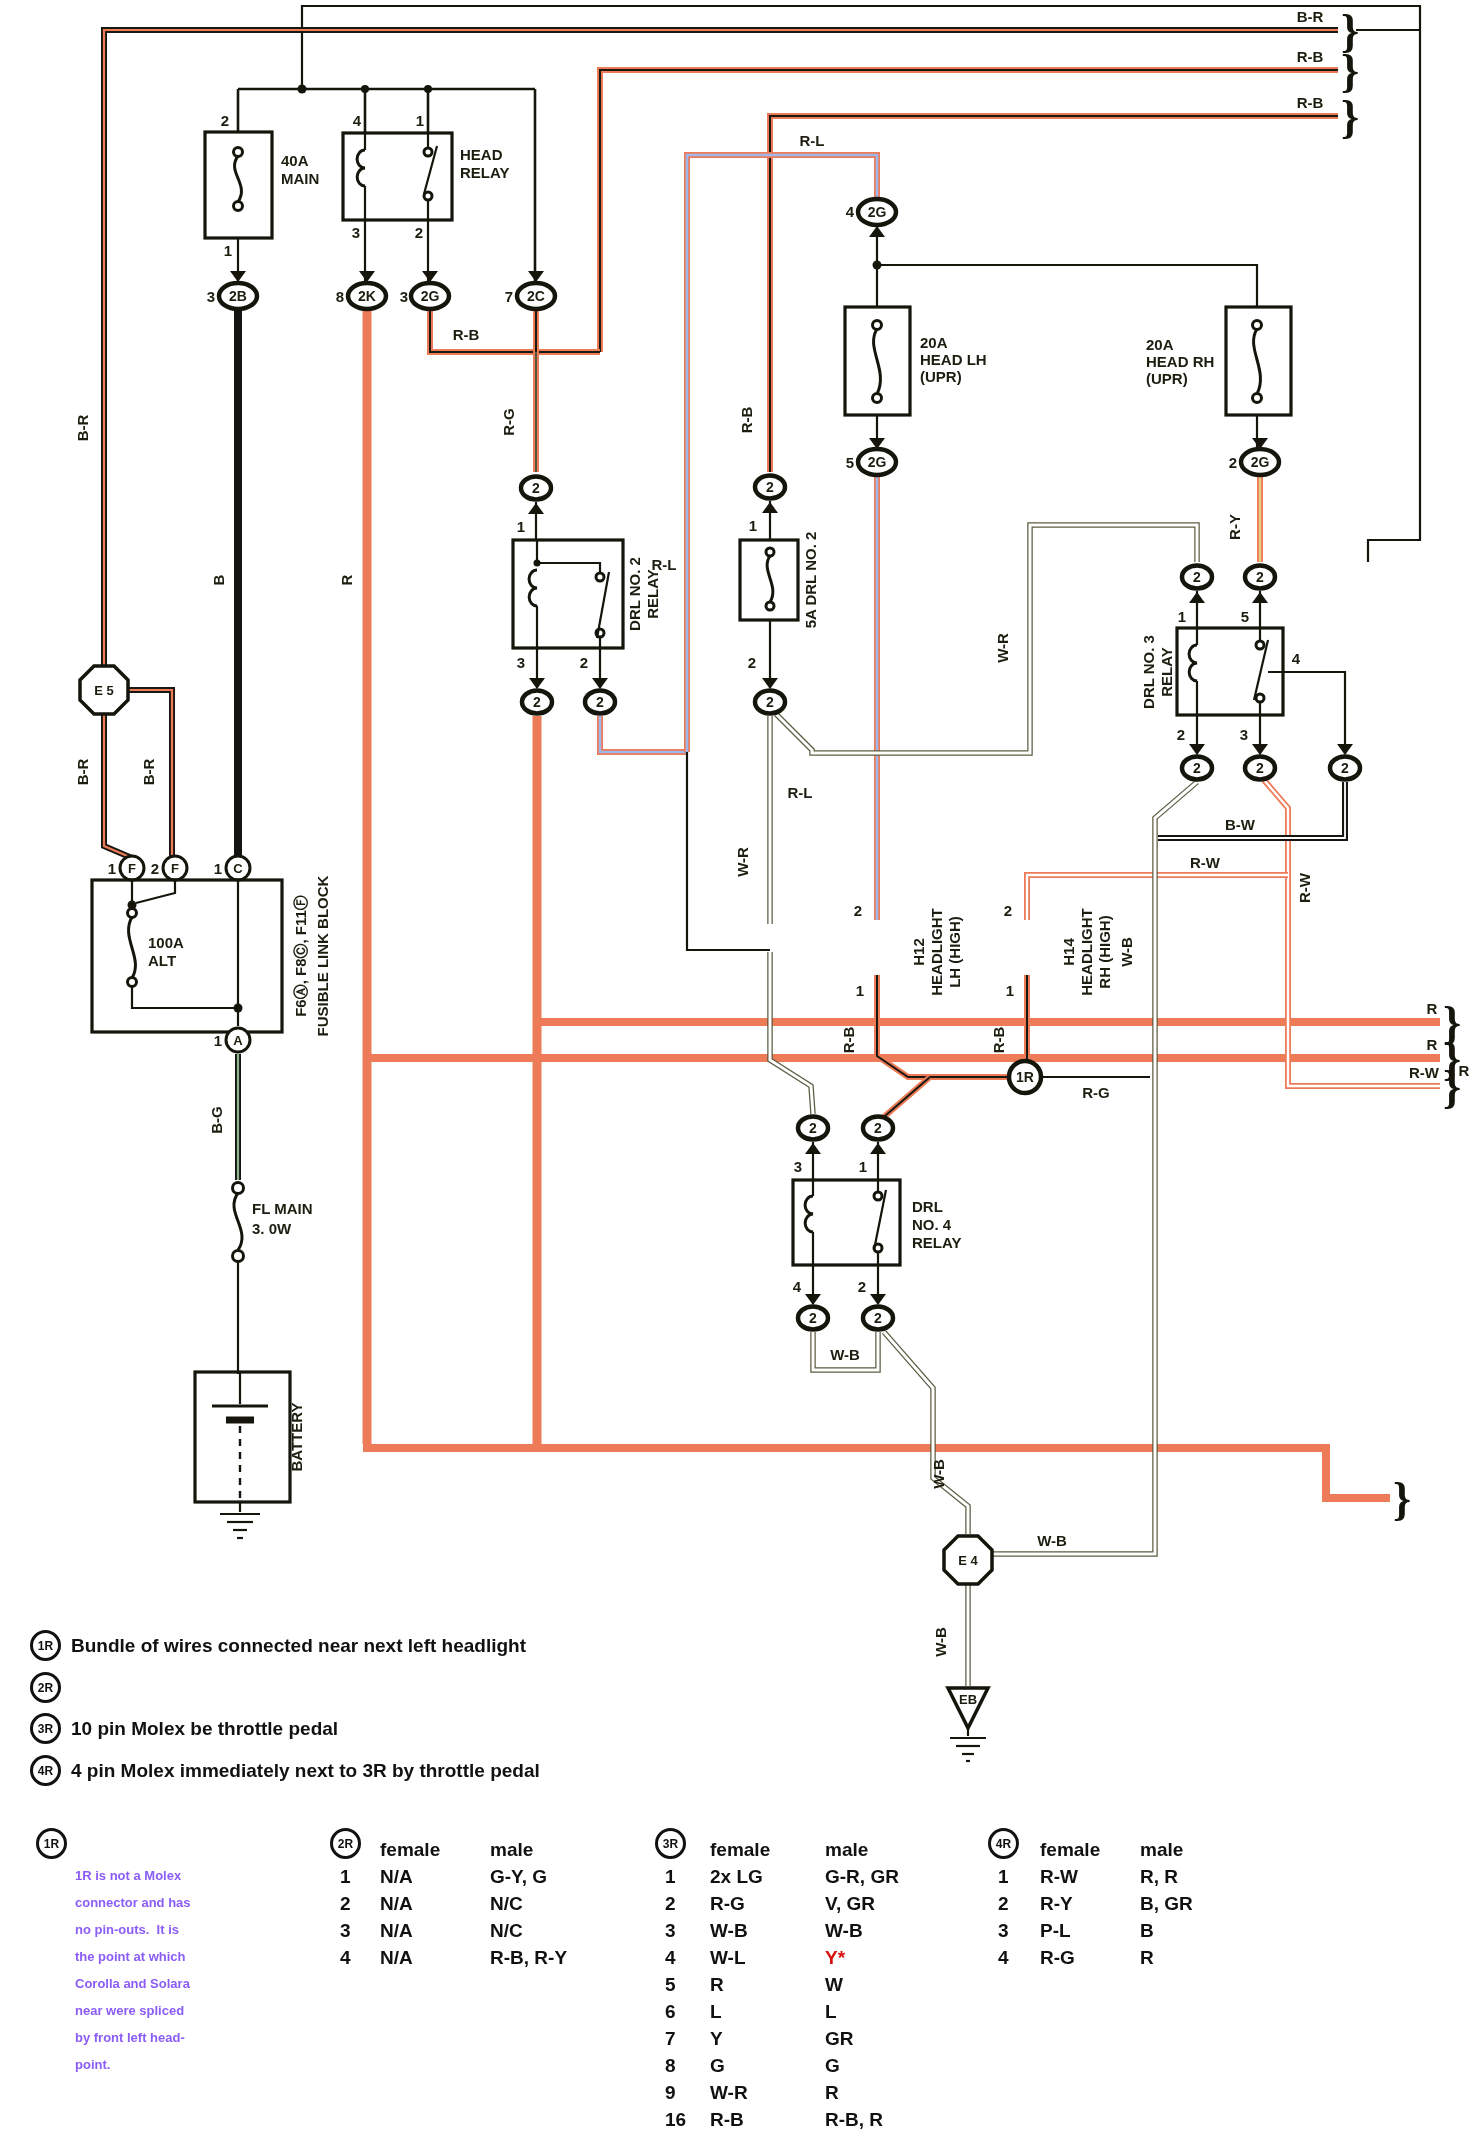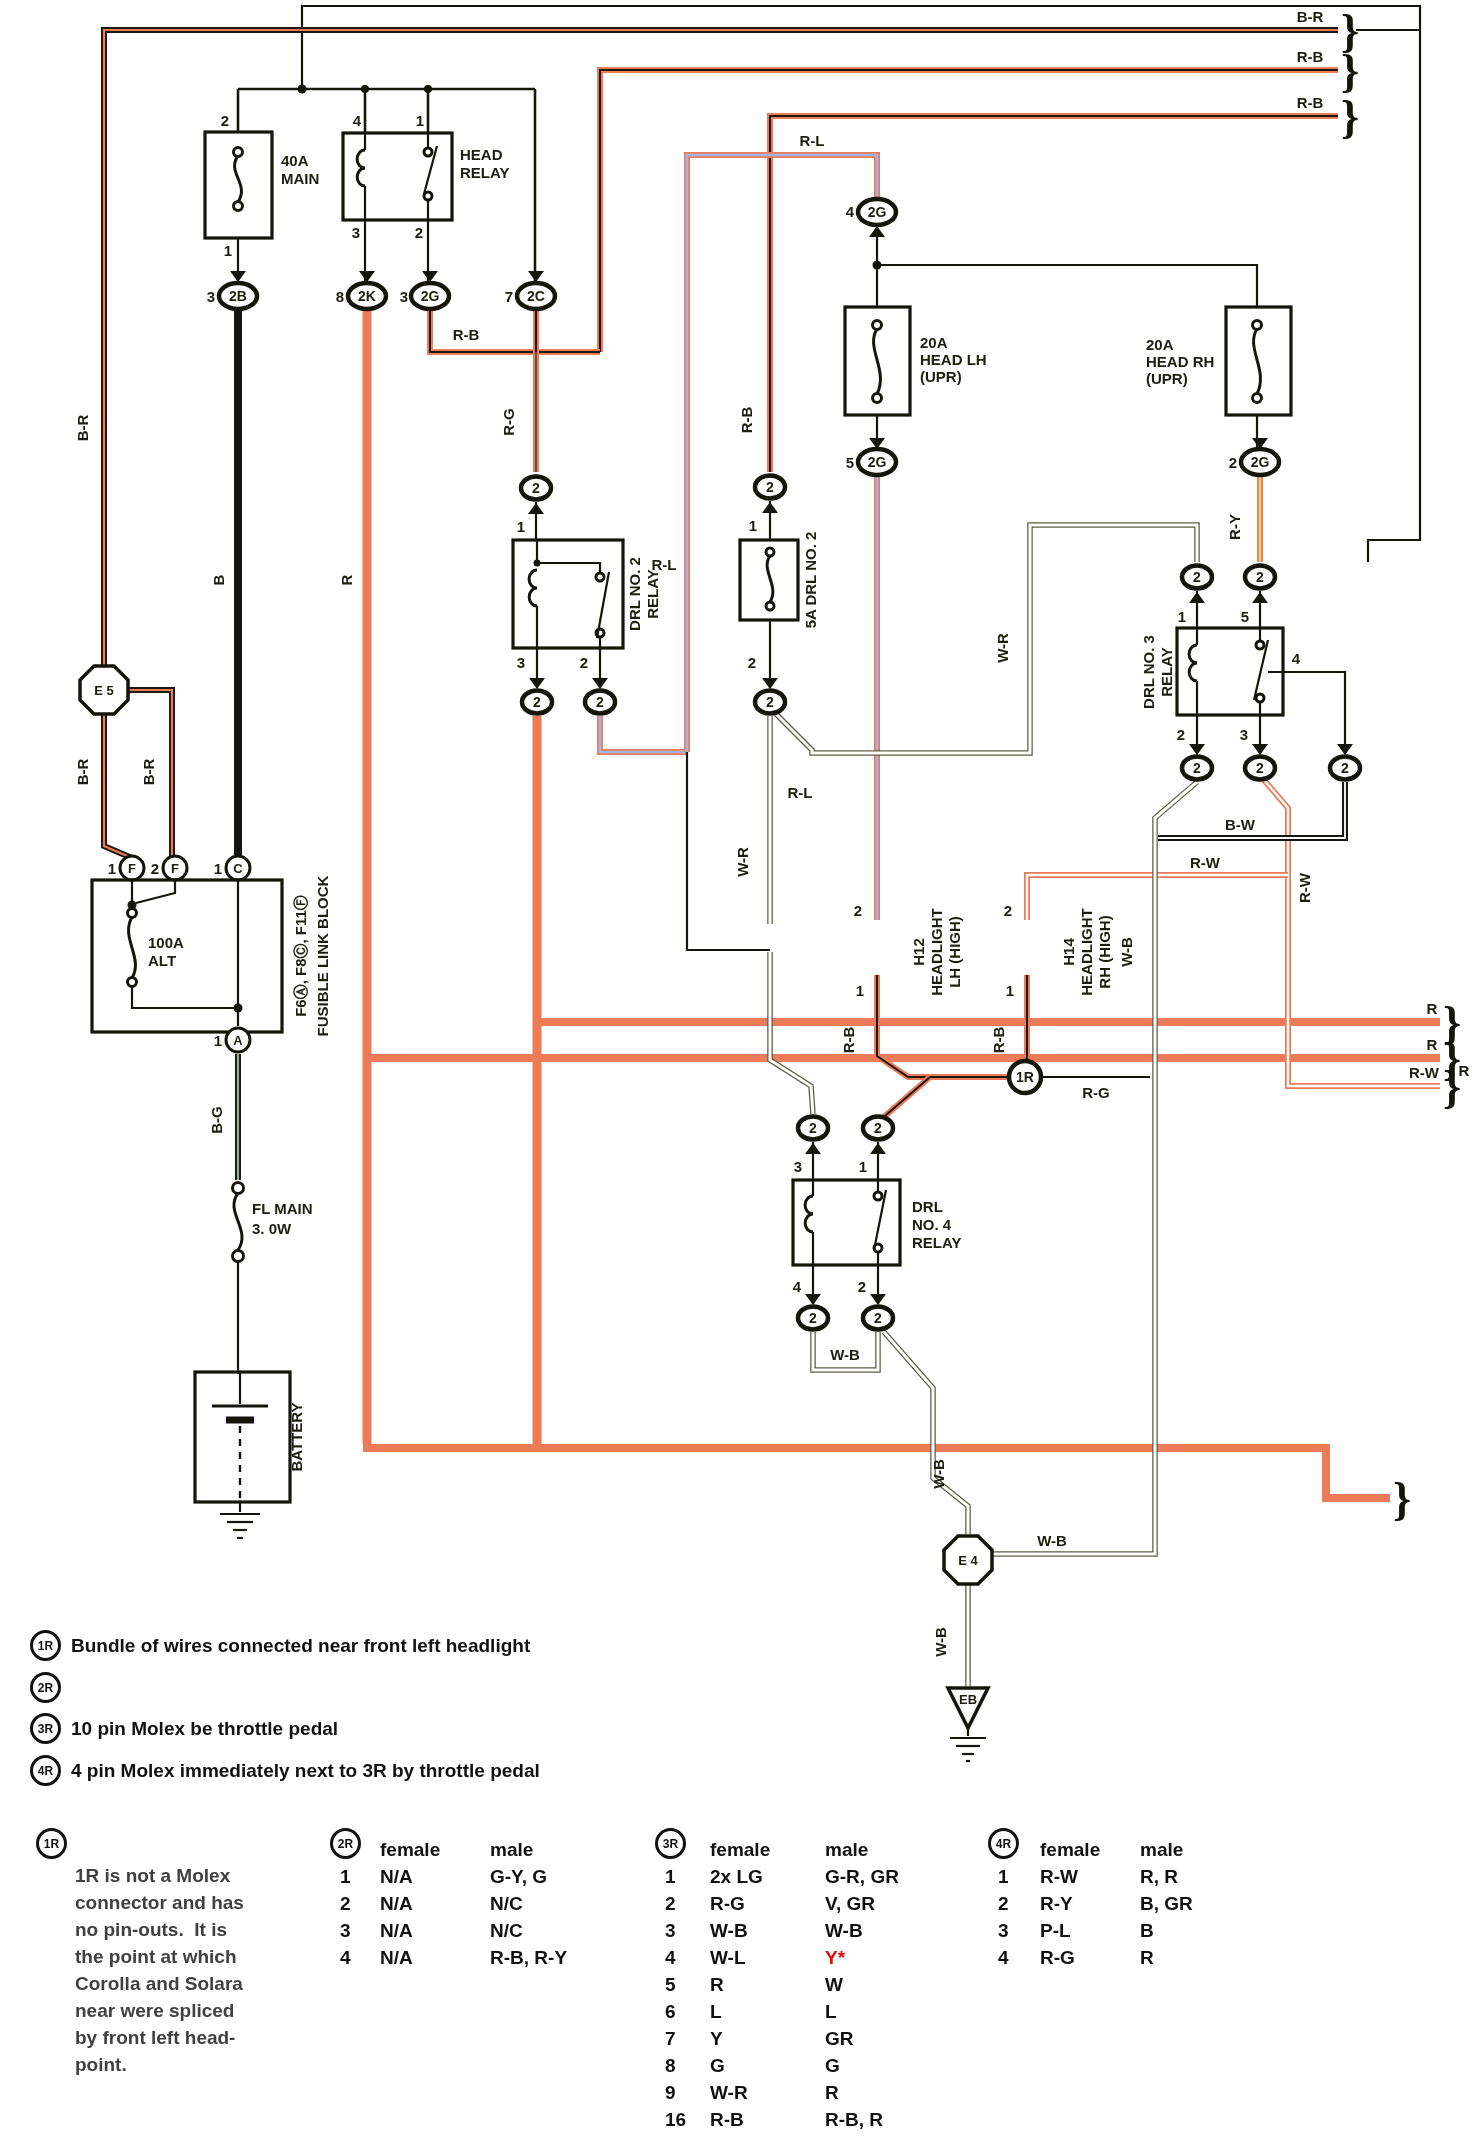--- a/index.html
+++ b/index.html
@@ -32,21 +32,21 @@
   .dot{fill:#15150c;}
   .arr{fill:#15150c;}
   .sym{stroke:#15150c;stroke-width:3;fill:none;}
   
   .note{position:absolute;display:flex;align-items:center;gap:10px;font-size:19px;font-weight:bold;color:#111;}
   .rcirc{display:inline-flex;align-items:center;justify-content:center;width:25px;height:25px;border:3px solid #111;border-radius:50%;font-size:12px;font-weight:bold;flex:0 0 auto;color:#111;}
   .ptable{position:absolute;display:grid;font-size:19px;font-weight:bold;color:#111;line-height:27px;text-align:left;}
   .ptable .hd{font-size:19px;}
   .tcirc{position:absolute;}
   .red{color:#d80f0f;}
-  .blk{position:absolute;font-size:19px;font-weight:bold;color:#404040;line-height:27px;white-space:pre;}
+  .blk{position:absolute;font-size:13px;font-weight:bold;color:#8b5cf6;line-height:27px;white-space:pre;}
   .fnote{position:absolute;font-size:19px;font-weight:bold;color:#d80f0f;line-height:28px;}
 </style>
 </head>
 <body>
 
 <div id="stage">
 <svg width="1474" height="2151" viewBox="0 0 1474 2151">
 <defs>
   <path id="arrD" d="M-8,0 L8,0 L0,11 Z"></path>
   <path id="arrU" d="M-8,0 L8,0 L0,-11 Z"></path>
@@ -529,21 +529,21 @@
   <text class="brace" x="1341" y="132">}</text>
   <text class="brace" x="1443" y="1038">}</text>
   <text class="brace" x="1443" y="1074">}</text>
   <text class="brace" x="1443" y="1102">}</text>
   <text class="brace" x="1393" y="1514">}</text>
 </g>
 </svg>
 
 <div class="note" style="left:30px;top:1630px;">
   <span class="rcirc">1R</span>
-  <span>Bundle of wires connected near front left headlight</span>
+  <span>Bundle of wires connected near next left headlight</span>
 </div>
 <div class="note" style="left:30px;top:1672px;">
   <span class="rcirc">2R</span>
 </div>
 <div class="note" style="left:30px;top:1713px;">
   <span class="rcirc">3R</span>
   <span>10 pin Molex be throttle pedal</span>
 </div>
 <div class="note" style="left:30px;top:1755px;">
   <span class="rcirc">4R</span>

